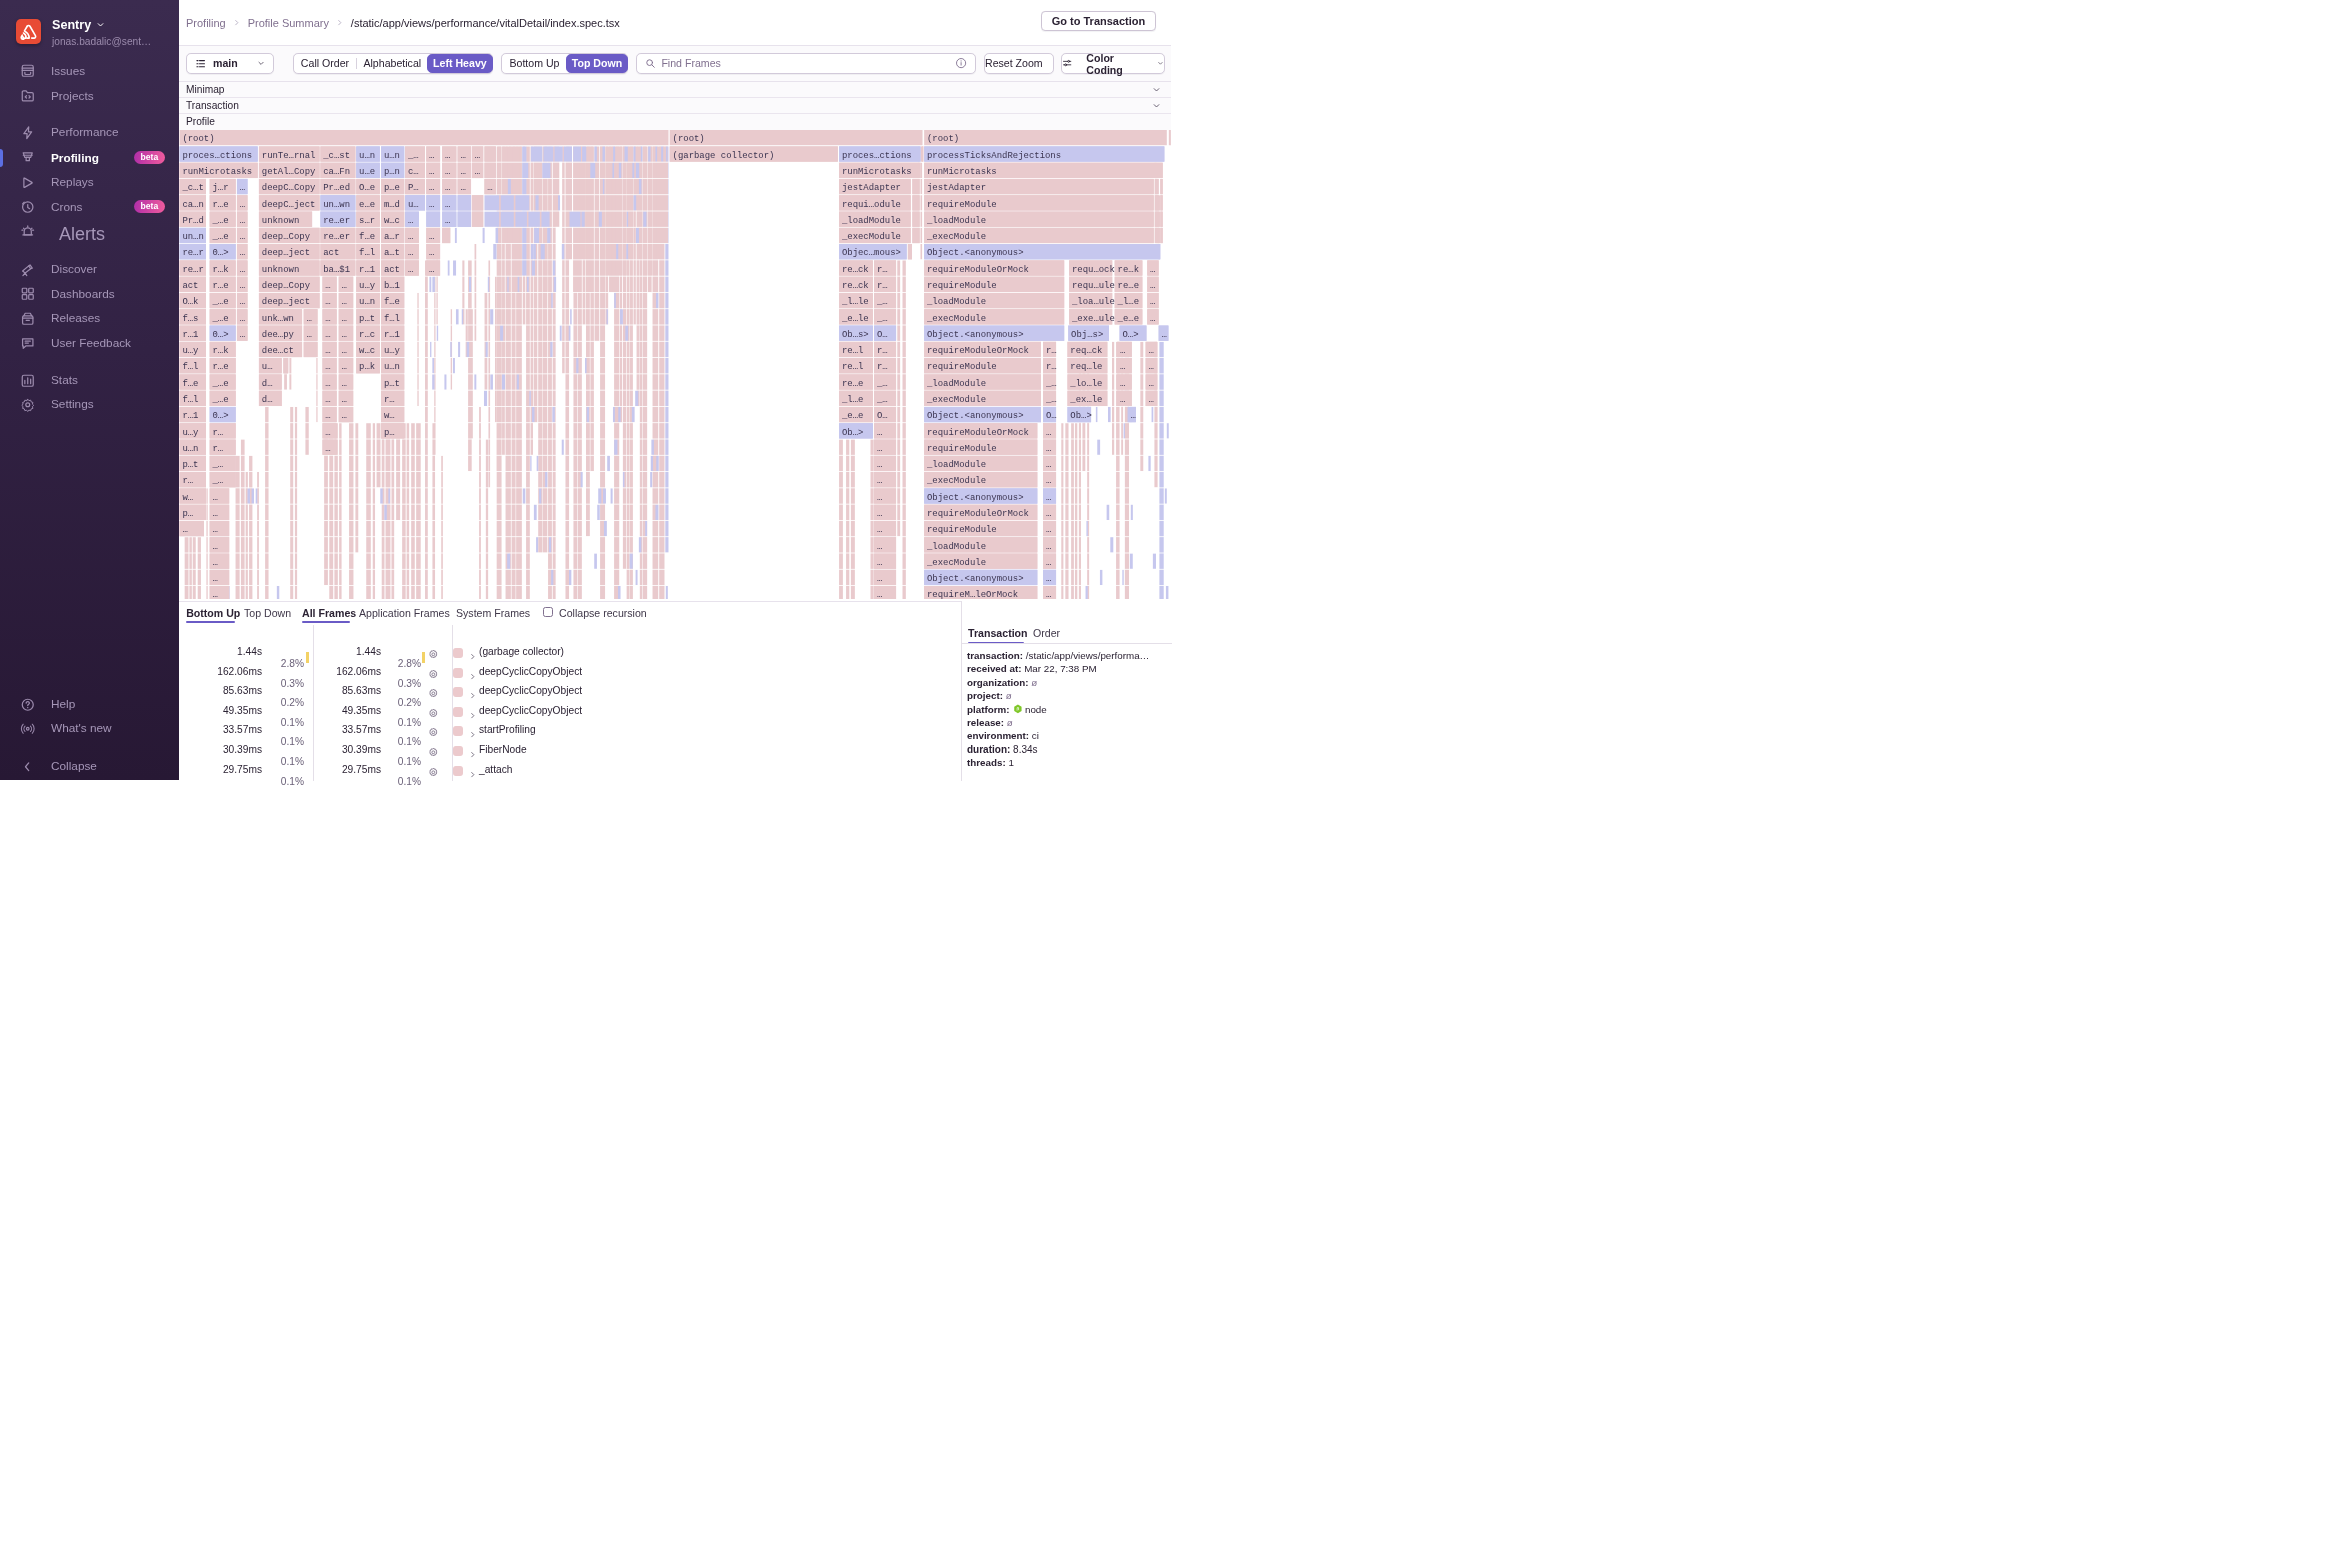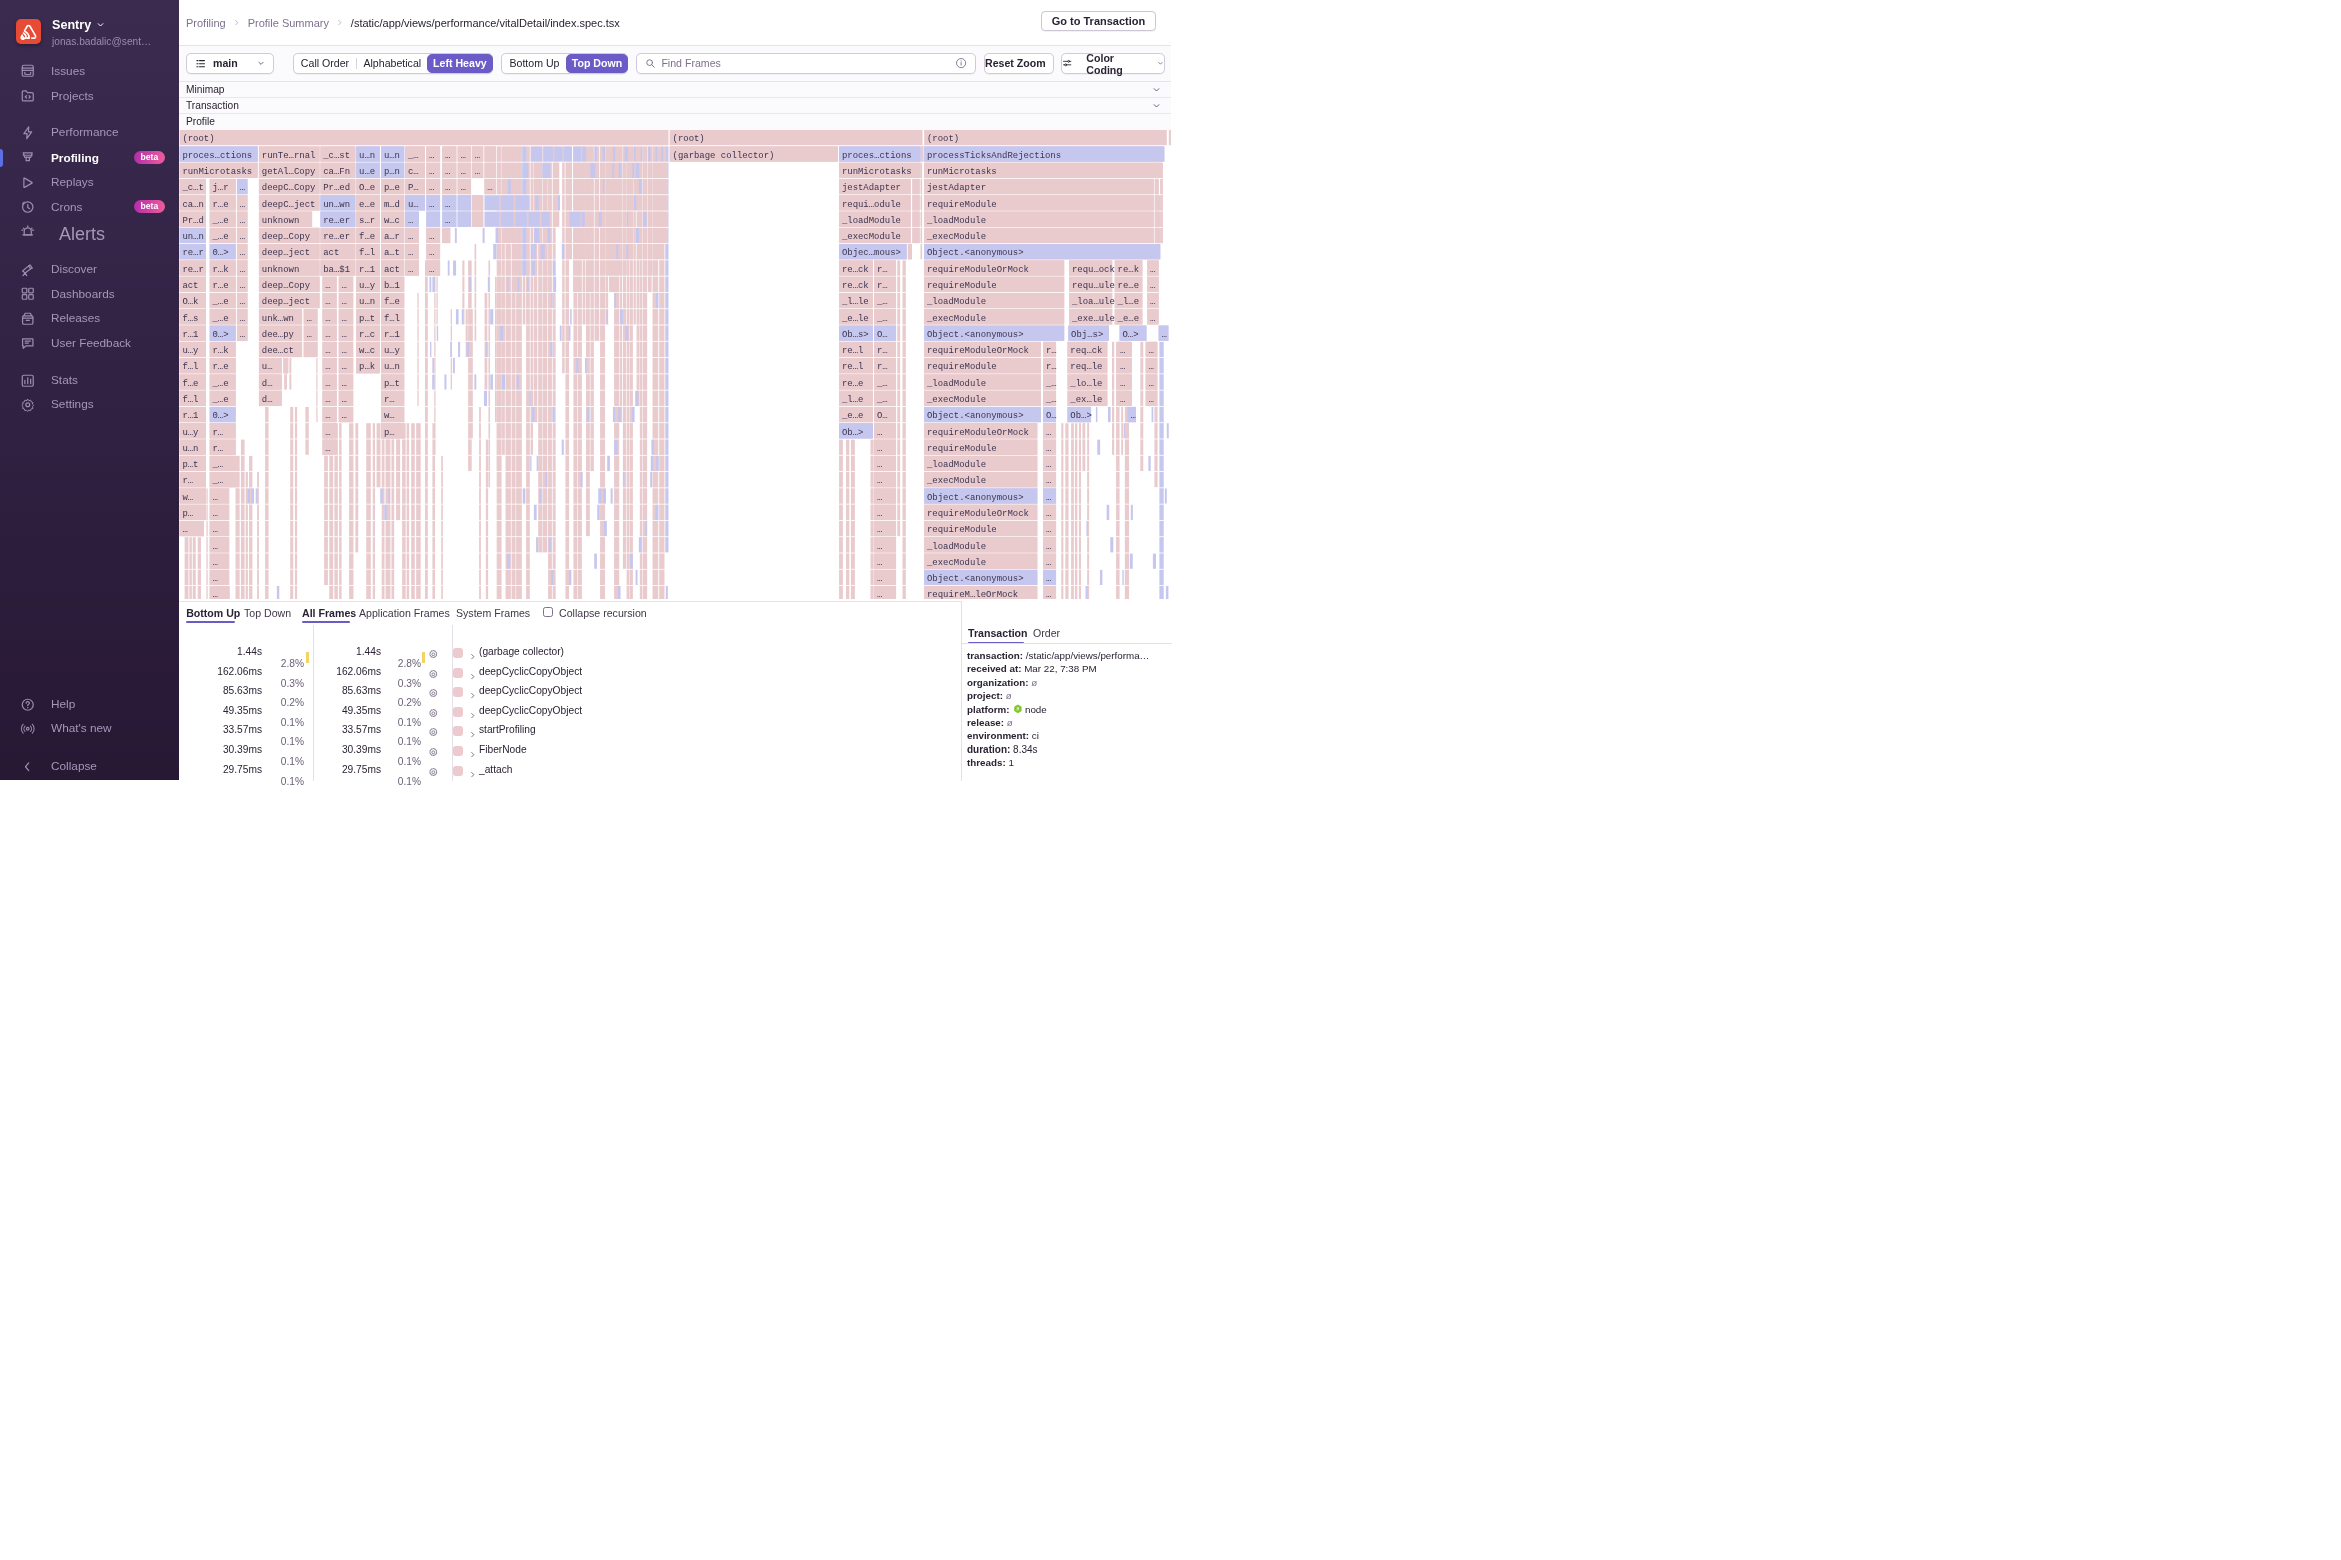--- a/index.html
+++ b/index.html
@@ -154,21 +154,21 @@
           <path d="M15.5 15.5L21 21"></path>
         </svg>
         <span style="margin-left:5.7px">Find Frames</span>
         <span style="margin-left:auto;display:flex">
           <svg width="12.2" height="12.2" viewBox="0 0 24 24" fill="none" stroke="#80708f" stroke-width="1.8">
             <circle cx="12" cy="12" r="9"></circle>
             <path d="M12 11v5M12 7.5v.6" stroke-linecap="round"></path>
           </svg>
         </span>
       </div>
-<div class="tbx" style="left:805px;width:70px;font-weight:700">Reset Zoom</div>
+<div class="tbx" style="left:805px;width:70px;font-weight:400">Reset Zoom</div>
 <div class="tbx" style="left:882px;width:104px;font-weight:600">
         <svg width="12.2" height="12.2" viewBox="0 0 24 24" fill="none" stroke="#2b2233" stroke-width="2" stroke-linecap="round">
           <path d="M3.5 8h10M17.5 8h3M3.5 16h3M10.5 16h10"></path>
           <circle cx="15.5" cy="8" r="2.2"></circle>
           <circle cx="8.5" cy="16" r="2.2"></circle>
         </svg>
         <span style="margin:0 14px">Color Coding</span>
         <svg width="8.1" height="8.1" viewBox="0 0 24 24" fill="none" stroke="#4d4458" stroke-width="2.4">
           <path d="M5 9l7 7 7-7"></path>
         </svg>

